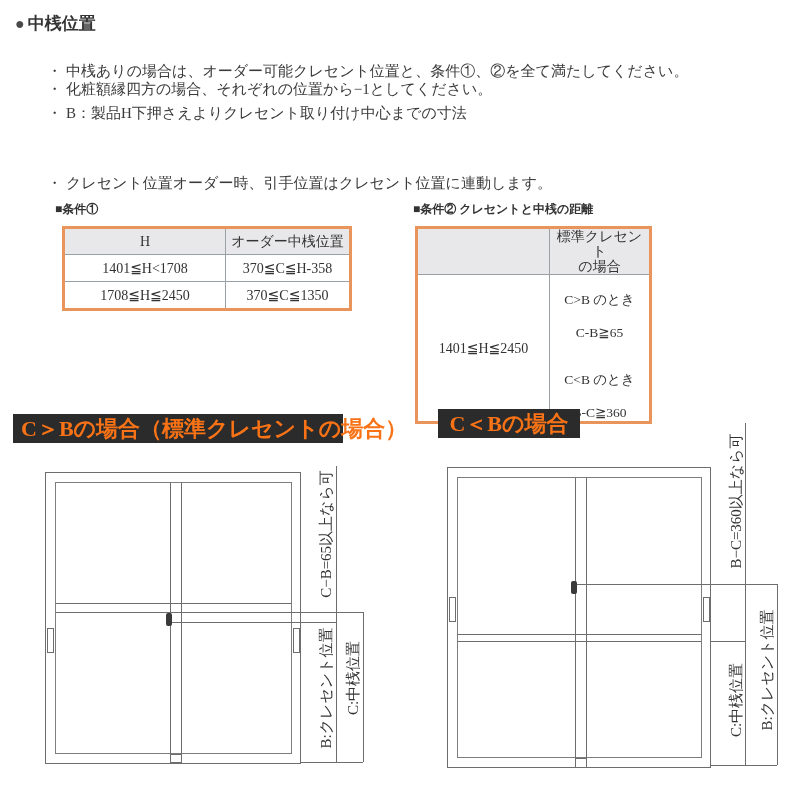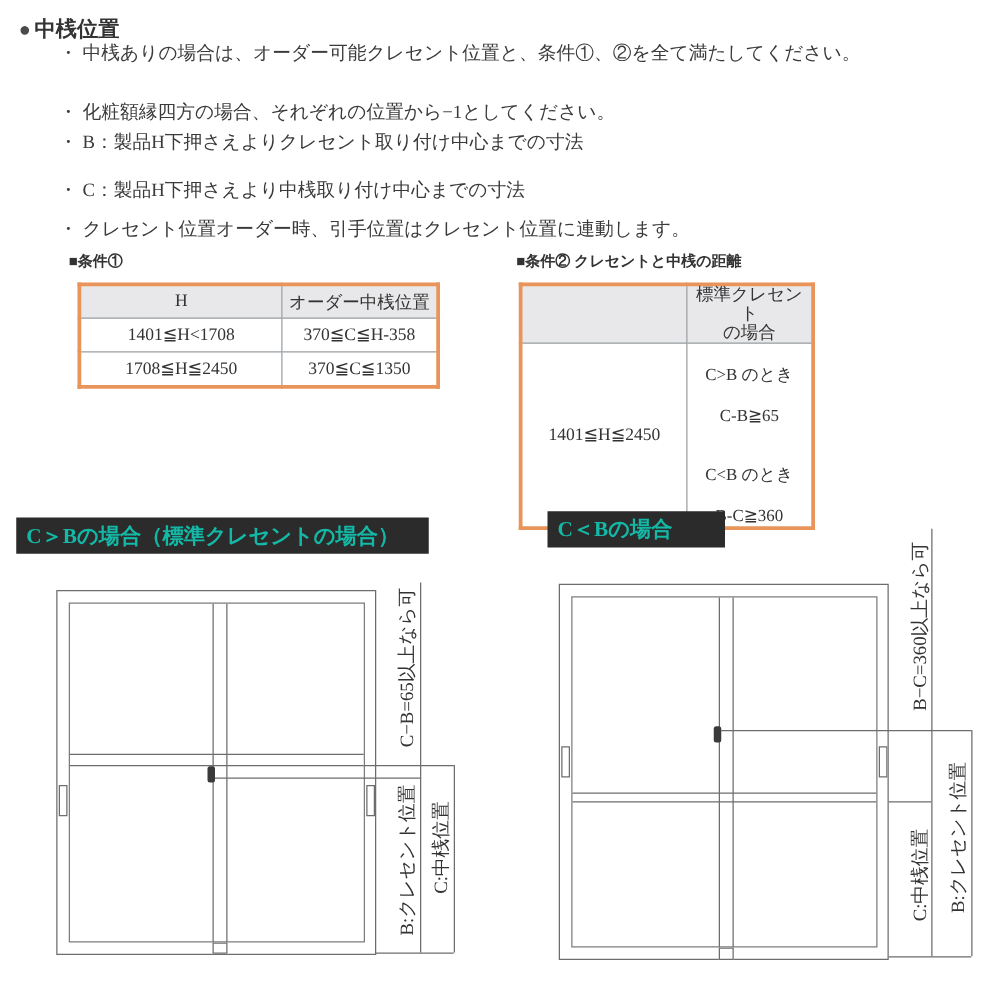--- a/index.html
+++ b/index.html
@@ -12,21 +12,21 @@
   html,body{margin:0;padding:0;background:#ffffff;}
   .canvas{
     position:relative;width:800px;height:800px;background:#ffffff;overflow:hidden;
     font-family:Liberation Serif, serif;color:var(--text-dark);padding-left:48px;
   }
   
   .page-title{position:absolute;left:15px;top:12px;font-size:17px;font-weight:bold;white-space:nowrap;}
   .page-title .dot{font-size:16px;color:#4a4a4a;margin-right:3px;}
   .bullet{position:absolute;left:47px;font-size:15px;white-space:nowrap;color:#3a3a3a;}
   .bullet .mk{margin-right:4px;}
-  .b1{top:33px}.b2{top:80px}.b3{top:104px}.b4{top:143px}.b5{top:174px}
+  .b1{top:62px}.b2{top:80px}.b3{top:104px}.b4{top:143px}.b5{top:174px}
   
   .sec-heading{position:absolute;top:201px;font-size:12px;font-weight:bold;white-space:nowrap;}
   .h-cond1{left:55px}.h-cond2{left:413px}
   
   .tblwrap{position:absolute;}
   table.spec{border-collapse:collapse;border:3px solid var(--accent-orange);background:#fff;}
   table.spec th,table.spec td{border:1px solid #9aa0a4;text-align:center;vertical-align:middle;
     font-size:14px;font-weight:normal;color:var(--text-dark);padding:0;}
   table.spec th{background:var(--header-gray);}
   .t1{left:62px;top:226px;}
@@ -35,22 +35,22 @@
   .t1 td{height:26px;}
   .t1 .c1{width:160px;}
   .t2{left:415px;top:226px;}
   .t2 table{width:237px;}
   .t2 th{height:39px;font-size:13px;line-height:15px;}
   .t2 .c1{width:131px;}
   .t2 td{height:119px;}
   .t2 .case{font-size:13.5px;line-height:17px;margin-top:16px;}
   .t2 .gap{height:14px;}
   
-  .blackbar{position:absolute;background:var(--bar-black);color:#14b8a6;font-size:17px;
-    font-weight:bold;line-height:29px;height:29px;padding:0 8px;white-space:nowrap;box-sizing:border-box;}
+  .blackbar{position:absolute;background:var(--bar-black);color:#f97316;font-size:22px;
+    font-weight:bold;line-height:29px;height:29px;padding:0 8px;white-space:nowrap;box-sizing:border-box;text-align:center;}
   .bar-left{left:13px;top:414px;width:330px;}
   .bar-right{left:438px;top:409px;width:142px;}
   
   .box{position:absolute;border:1px solid var(--line-gray);background:#ffffff;box-sizing:border-box;}
   .hl{position:absolute;height:1px;background:var(--line-gray);}
   .vl{position:absolute;width:1px;background:var(--line-gray);}
   .crescent{position:absolute;width:6px;height:13px;background:#3a3a3a;border-radius:2px;}
   .handle{position:absolute;width:7px;height:25px;border:1px solid var(--line-gray);background:#ffffff;box-sizing:border-box;}
   .rlabel{position:absolute;white-space:nowrap;font-size:15px;color:var(--text-dark);
     transform:translate(-50%,-50%) rotate(-90deg);transform-origin:center;}
@@ -65,23 +65,20 @@
   </div>
 
   <div class="bullet b1">
     <span class="mk">・</span><span>中桟ありの場合は、オーダー可能クレセント位置と、条件①、②を全て満たしてください。</span>
   </div>
   <div class="bullet b2">
     <span class="mk">・</span><span>化粧額縁四方の場合、それぞれの位置から−1としてください。</span>
   </div>
   <div class="bullet b3">
     <span class="mk">・</span><span>B：製品H下押さえよりクレセント取り付け中心までの寸法</span>
-  </div>
-  <div class="bullet b4">
-    <span class="mk">・</span><span>C：製品H下押さえより中桟取り付け中心までの寸法</span>
   </div>
   <div class="bullet b5">
     <span class="mk">・</span><span>クレセント位置オーダー時、引手位置はクレセント位置に連動します。</span>
   </div>
 
   <div class="sec-heading h-cond1">■条件①</div>
   <div class="tblwrap t1">
     <table class="spec">
       <tbody>
           <tr>

